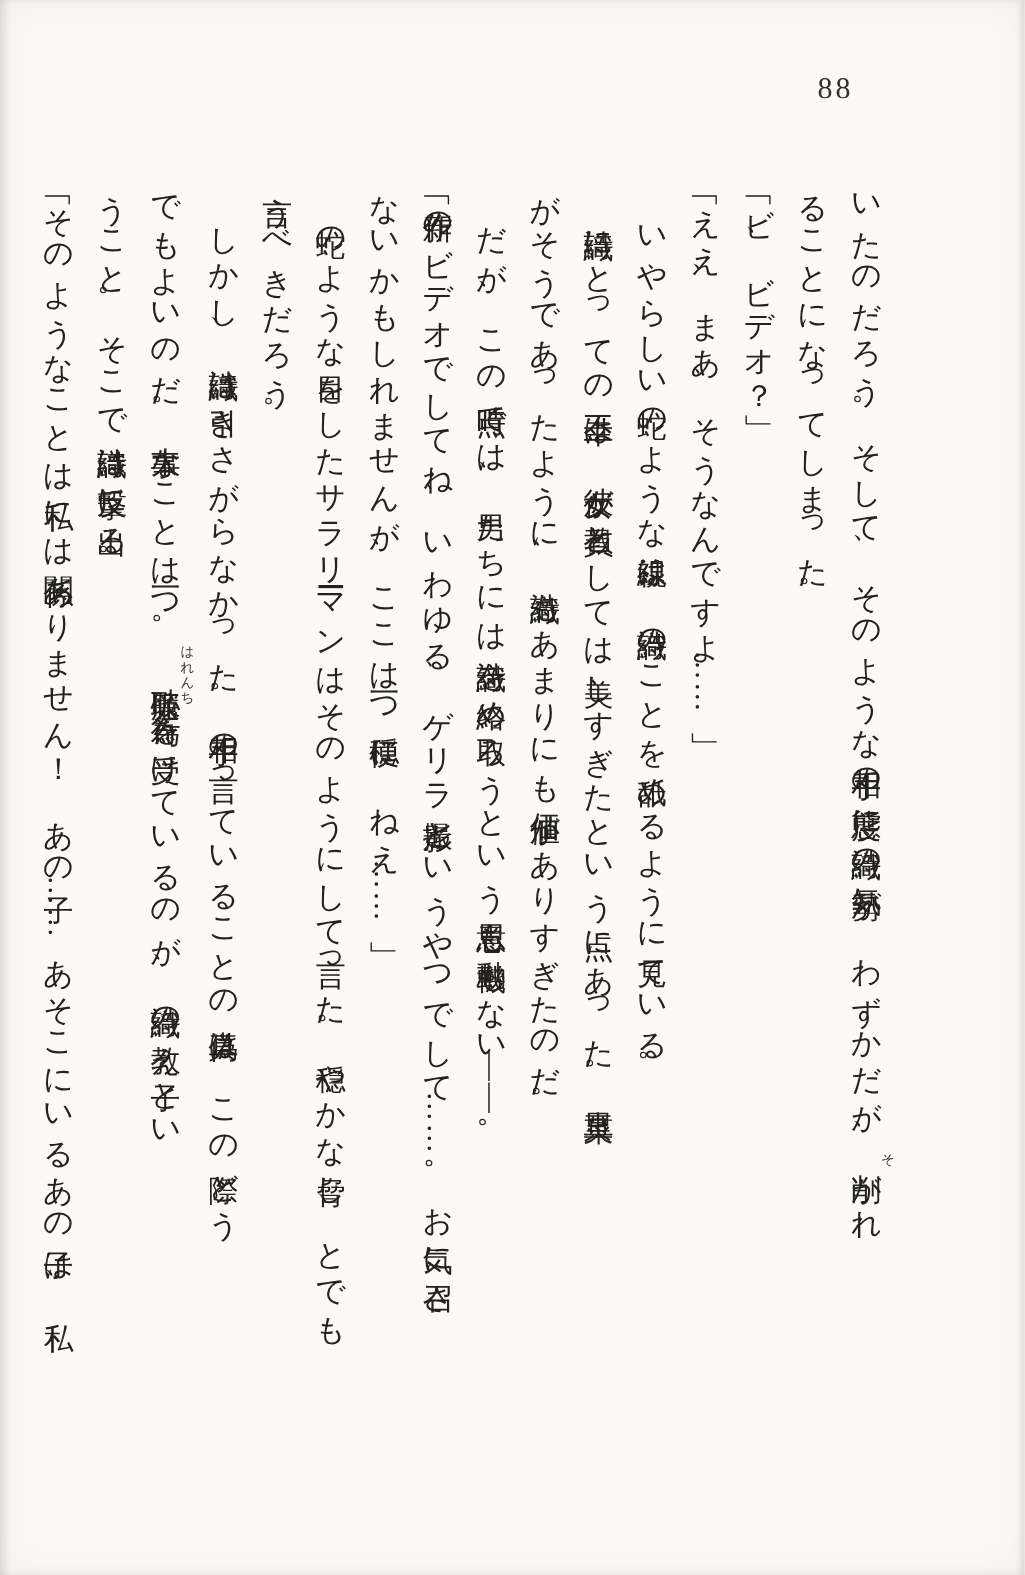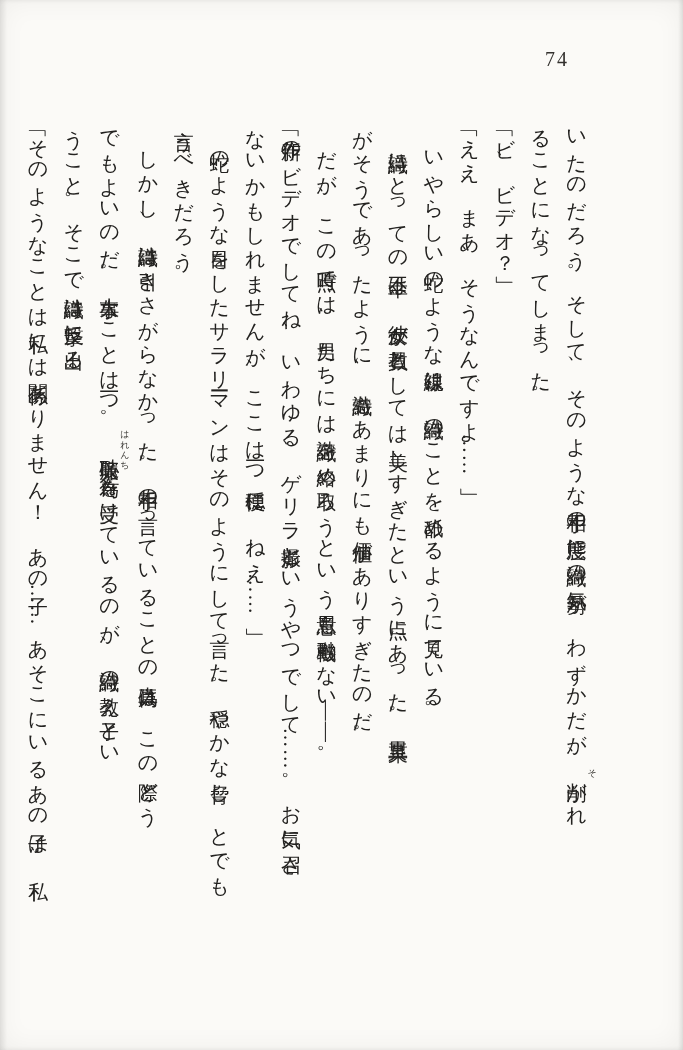--- a/index.html
+++ b/index.html
@@ -70,21 +70,21 @@
     right: 0; top: 0; bottom: 0;
     width: 5px;
     background: linear-gradient(to left, rgba(0,0,0,0.05), rgba(0,0,0,0));
     pointer-events: none;
   }
 </style>
 </head>
 <body>
 
 <div class="page">
-  <div class="page-number">74</div>
+  <div class="page-number">88</div>
 
   <div class="text-block">
       <p class="line indent-none">いたのだろう。そして、そのような相手の態度に詩織の気勢が、わずかだが、<ruby>削<rt>そ</rt></ruby>がれ</p>
       <p class="line indent-none">ることになってしまった。</p>
       <p class="line indent-quote">「ビ、ビデオ？」</p>
       <p class="line indent-quote">「ええ、まあ、そうなんですよ……」</p>
       <p class="line indent-para">いやらしい蛇のような視線は、詩織のことを舐めるように見ている。</p>
       <p class="line indent-para">詩織にとっての不幸は、彼女が教員としては美しすぎたという点にあった。真里菜</p>
       <p class="line indent-none">がそうであったように、詩織もあまりにも価値がありすぎたのだ。</p>
       <p class="line indent-para">だが、この時点では、男たちには詩織を絡め取ろうという意思も動機もない――。</p>

